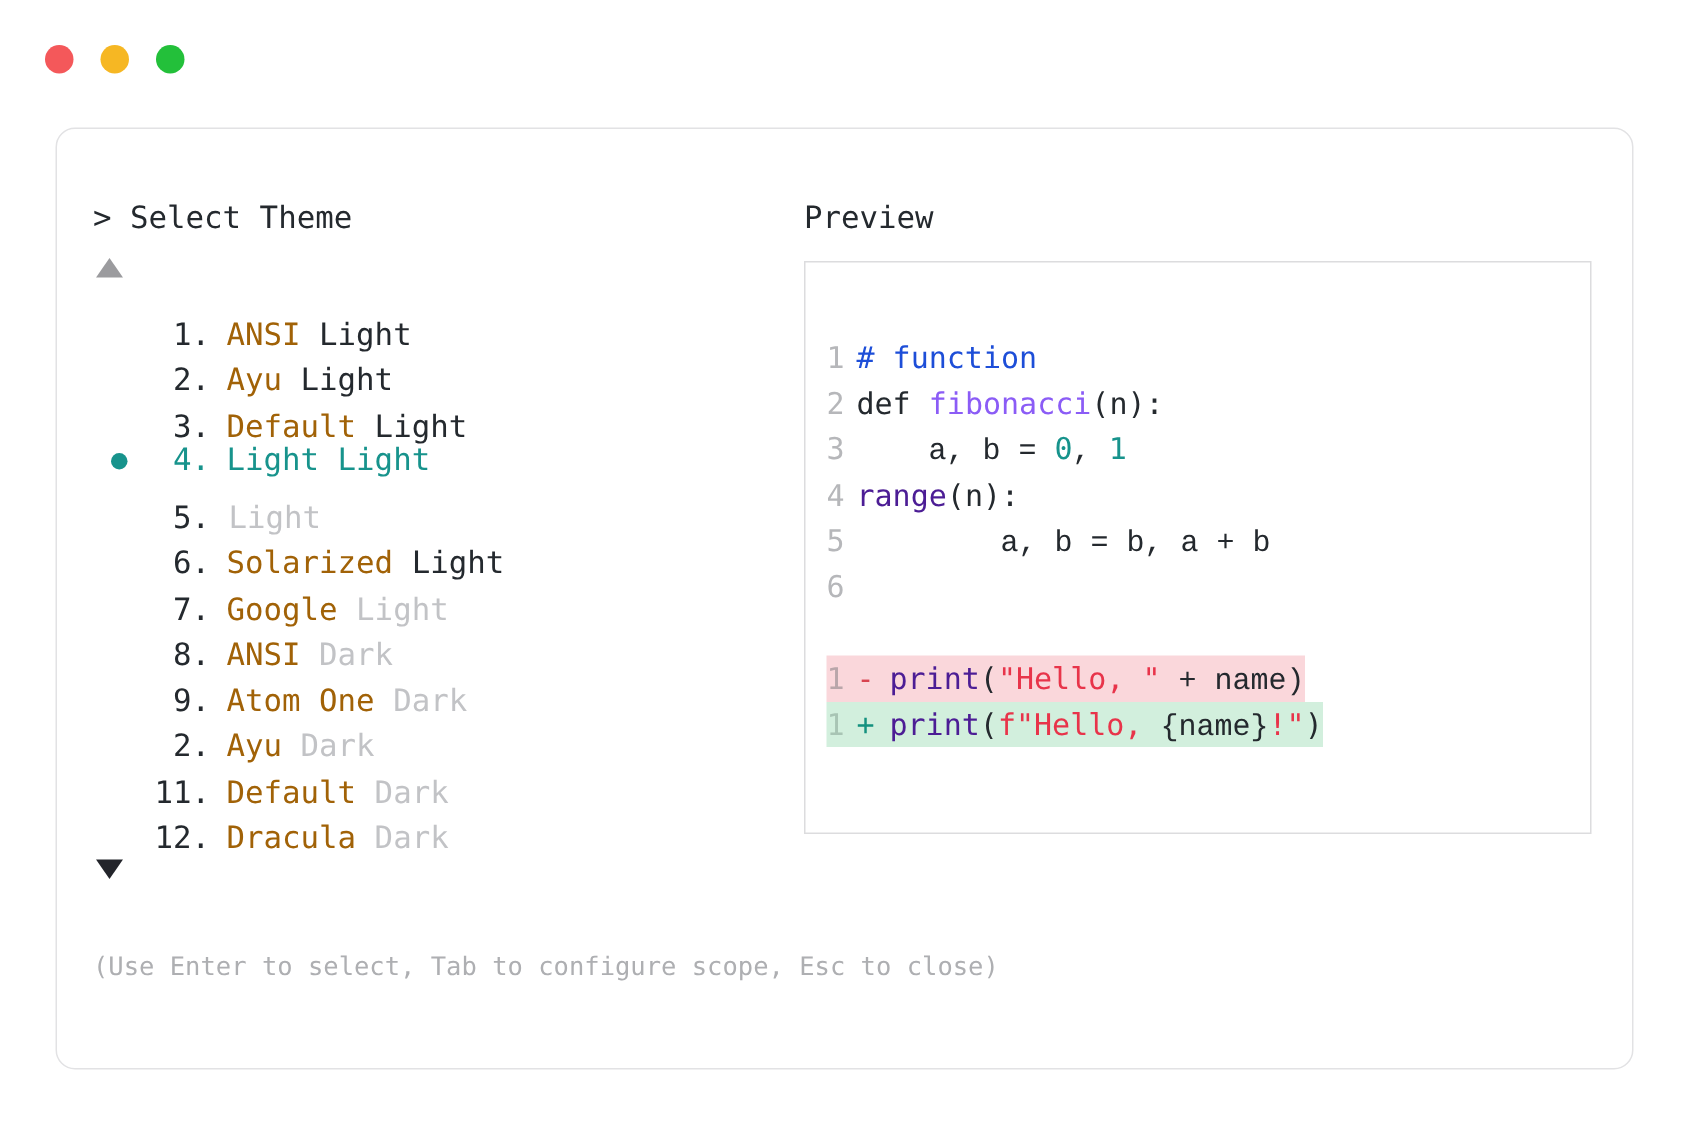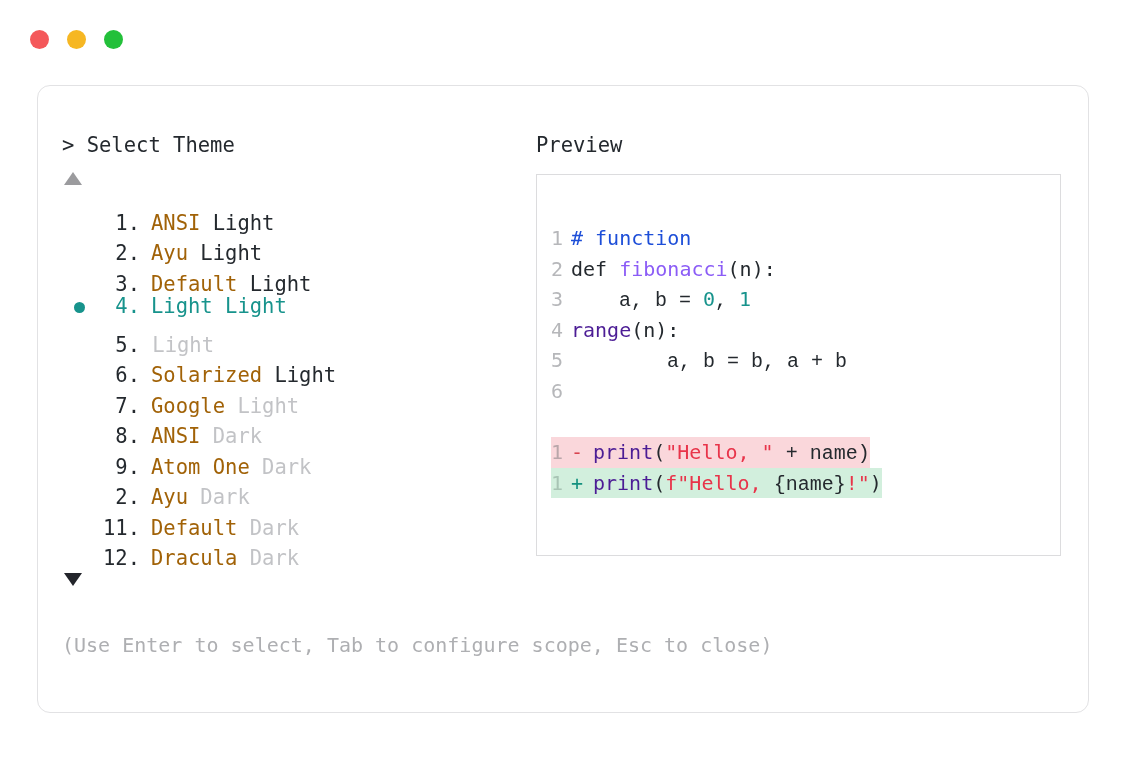--- a/index.html
+++ b/index.html
@@ -139,21 +139,21 @@
   .theme-row.selected .idx-dot,
   .theme-row.selected .name,
   .theme-row.selected .variant,
   .theme-row.selected .variant.muted { color: #17938c; }
 
   
   .hint {
     position: absolute;
     left: 24px;
     bottom: 52px;
-    font-size: 20px;
+    font-size: 17px;
     line-height: 30px;
     color: #aeafb2;
     white-space: pre;
   }
 
   
   .preview-panel {
     margin-top: 14px;
     width: 525px;
     height: 382px;

